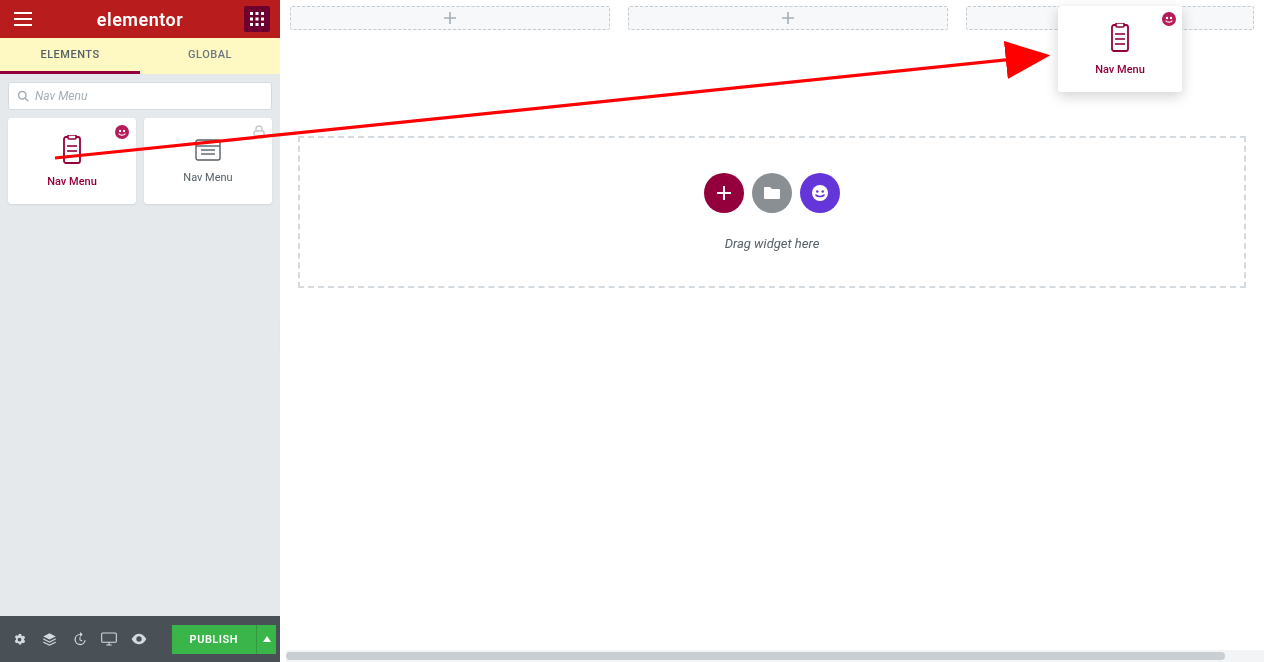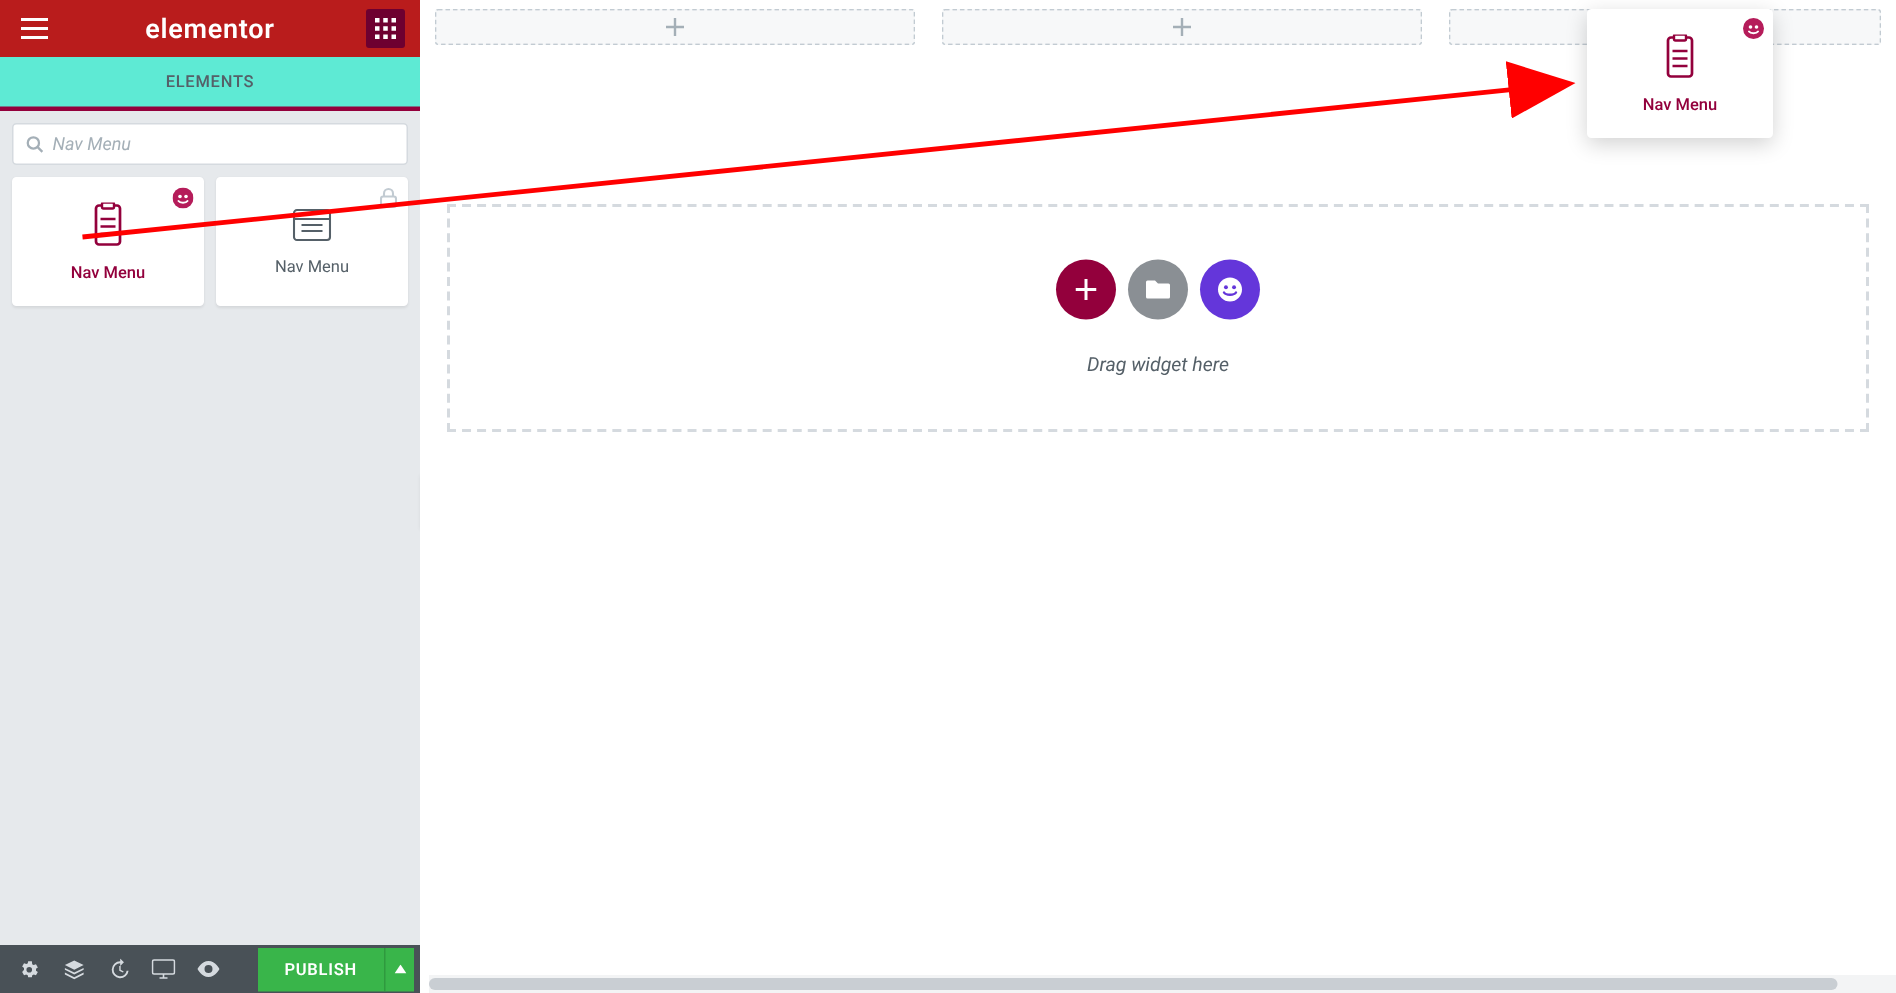--- a/index.html
+++ b/index.html
@@ -16,21 +16,21 @@
     display: flex; align-items: center; justify-content: space-between;
     padding: 0 10px;
   }
   .panel-header .burger, .panel-header .grid-btn {
     width: 26px; height: 26px; display: flex; align-items: center; justify-content: center;
     cursor: pointer;
   }
   .panel-header .title { font-weight: 600; font-size: 18px; letter-spacing: .5px; }
   .panel-header .grid-btn { background: #6e0030; border-radius: 2px; }
 
-  .tabs { display: flex; background: #5eead4; }
+  .tabs { display: flex; background: #fef9c3; }
   .tab {
     flex: 1; text-align: center; font-size: 11px; font-weight: 500;
     color: #6d7882; padding: 10px 0; letter-spacing: .5px; cursor: pointer;
     border-bottom: 3px solid transparent;
   }
   .tab.active { color: #556068; border-bottom-color: #93003c; }
 
   .search-wrap { padding: 8px; }
   .search {
     display: flex; align-items: center; gap: 6px;
@@ -55,21 +55,21 @@
   }
   .widget-card .label { font-size: 11px; }
   .widget-card.brand .label { color: #93003c; font-weight: 500; }
   .widget-card.plain .label { color: #556068; }
   .widget-card.plain .lock {
     position: absolute; top: 5px; right: 6px;
   }
 
   
   .footer {
-    position: absolute; left: 0; bottom: 0; width: 280px; height: 32px;
+    position: absolute; left: 0; bottom: 0; width: 280px; height: 46px;
     background: #495157; display: flex; align-items: center; padding: 0 4px;
   }
   .footer .fbtn {
     width: 30px; height: 34px; display: flex; align-items: center; justify-content: center;
     cursor: pointer; color: #d5dadf;
   }
   .footer .publish-group { margin-left: auto; display: flex; }
   .footer .publish {
     background: #39b54a; color: #fff; font-size: 11px; font-weight: 600;
     letter-spacing: .5px; padding: 8px 18px; cursor: pointer;
@@ -164,20 +164,21 @@
           <rect x="11" y="5.5" width="3" height="3" fill="#fff"></rect>
         <rect x="0" y="11" width="3" height="3" fill="#fff"></rect>
           <rect x="5.5" y="11" width="3" height="3" fill="#fff"></rect>
           <rect x="11" y="11" width="3" height="3" fill="#fff"></rect>
       </svg>
     </div>
   </div>
 
   <div class="tabs">
     <div class="tab active">ELEMENTS</div>
+    <div class="tab">GLOBAL</div>
   </div>
 
   <div class="search-wrap">
     <div class="search">
       <svg width="12" height="12" viewBox="0 0 16 16">
           <circle cx="7" cy="7" r="5" stroke="#a4afb7" stroke-width="2" fill="none"></circle>
           <line x1="11" y1="11" x2="15" y2="15" stroke="#a4afb7" stroke-width="2"></line>
         </svg>
       <input placeholder="Nav Menu" value="Nav Menu" style="">
     </div>

